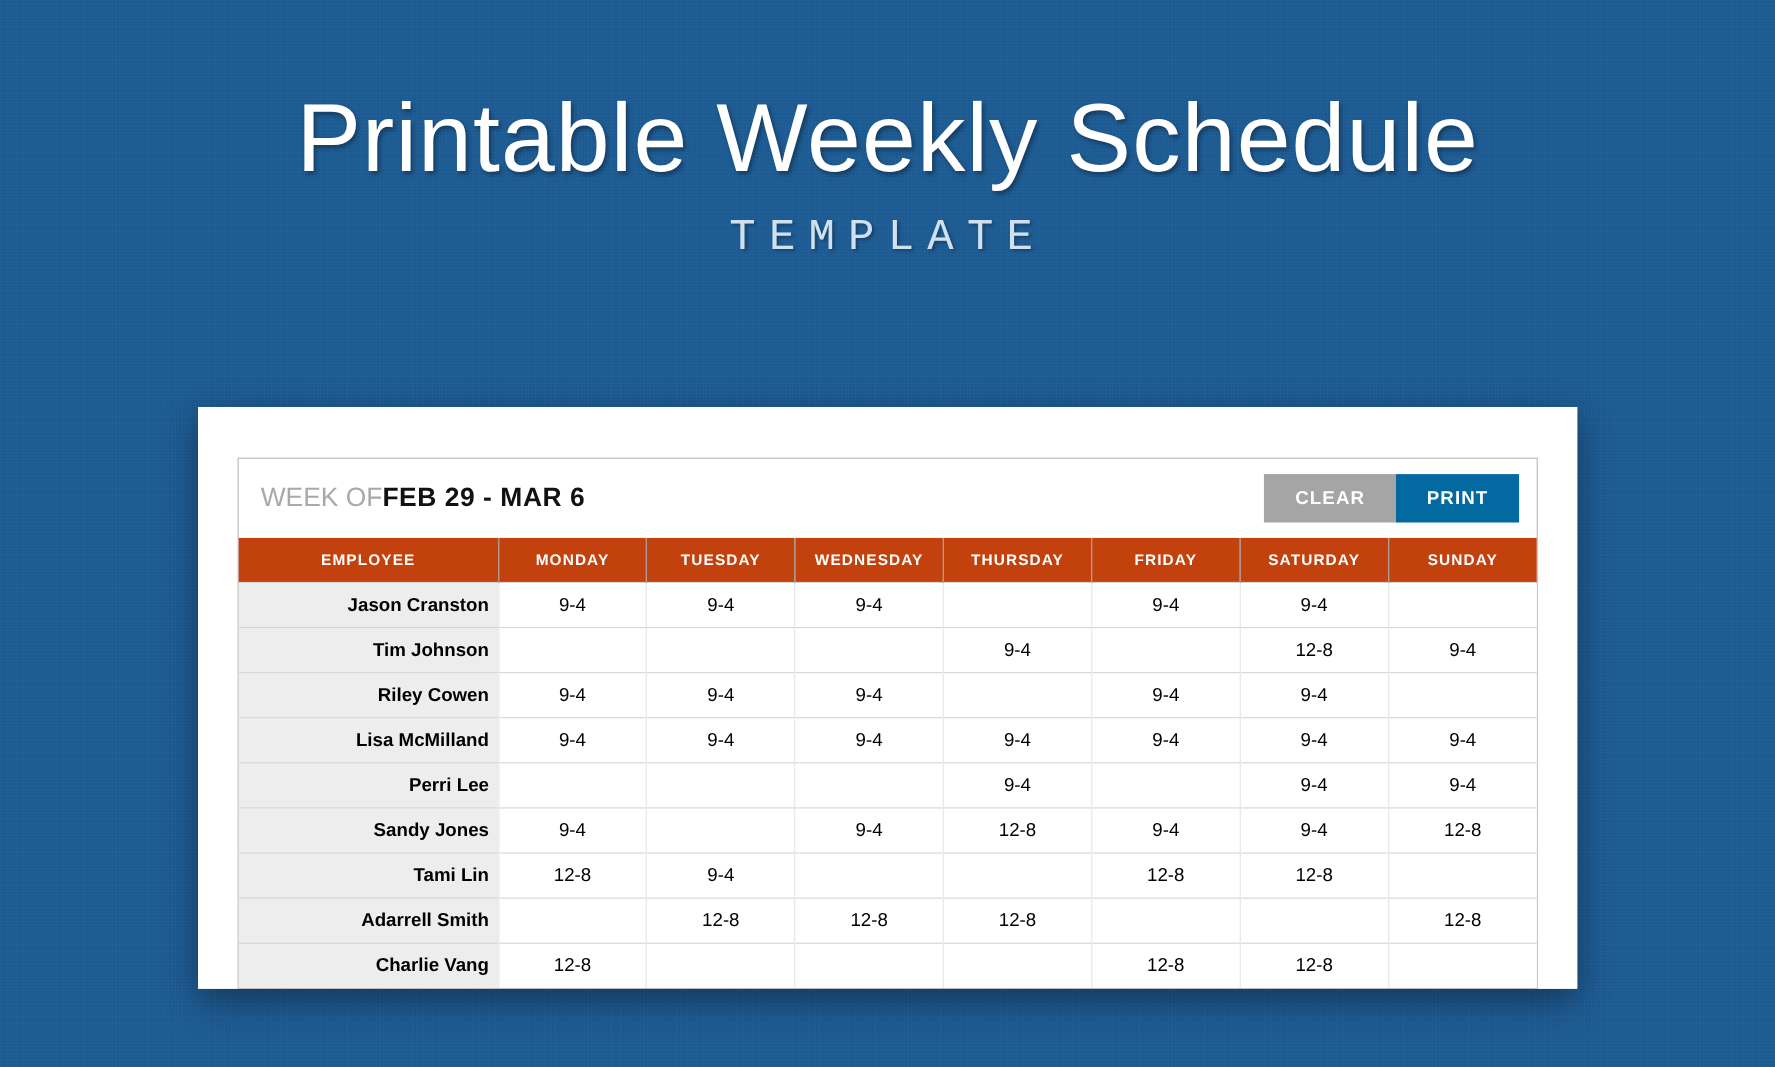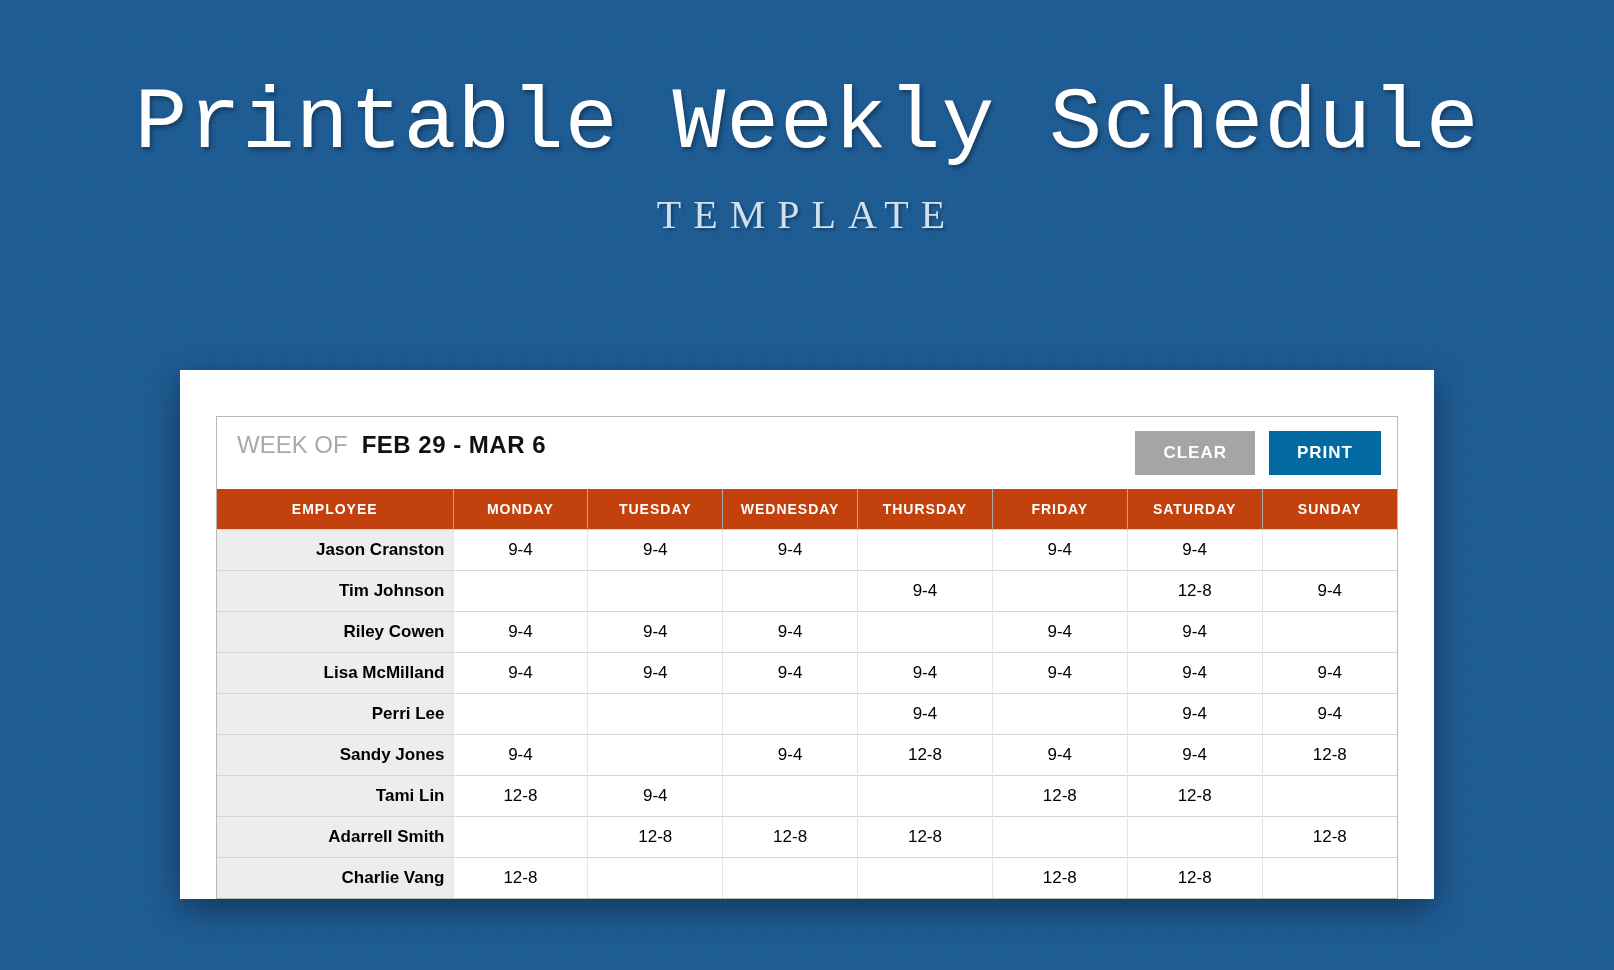--- a/index.html
+++ b/index.html
@@ -13,28 +13,28 @@
     font-family: "Helvetica Neue", Arial, sans-serif;
     overflow: hidden;
     position: relative;
   }
   .hero {
     text-align: center;
     padding-top: 74px;
     color: #fff;
   }
   .hero h1 {
-    font-family: Liberation Mono, monospace;
+    font-family: Liberation Sans, sans-serif;
     font-weight: 400;
     font-size: 88px;
     letter-spacing: 1px;
     text-shadow: 2px 3px 4px rgba(0,0,0,0.35);
   }
   .hero h2 {
-    font-family: Liberation Serif, serif;
+    font-family: Liberation Mono, monospace;
     font-weight: 300;
     font-size: 40px;
     letter-spacing: 12px;
     margin-top: 18px;
     color: #cfe0ef;
     text-shadow: 2px 2px 3px rgba(0,0,0,0.3);
   }
   .sheet {
     position: absolute;
     left: 180px;
@@ -42,22 +42,22 @@
     width: 1254px;
     background: #fff;
     box-shadow: 0 10px 30px rgba(0,0,0,0.4);
     padding: 46px 36px 0 36px;
   }
   .sheet-inner {
     border: 1px solid #b8b8b8;
   }
   .toolbar {
     display: flex;
+    align-items: center;
     padding: 14px 16px 14px 20px;
-    gap: 14px;
   }
   .week-label {
     color: #a9a9a9;
     font-size: 24px;
     font-weight: 400;
   }
   .week-range {
     color: #111;
     font-size: 24px;
     font-weight: 700;

